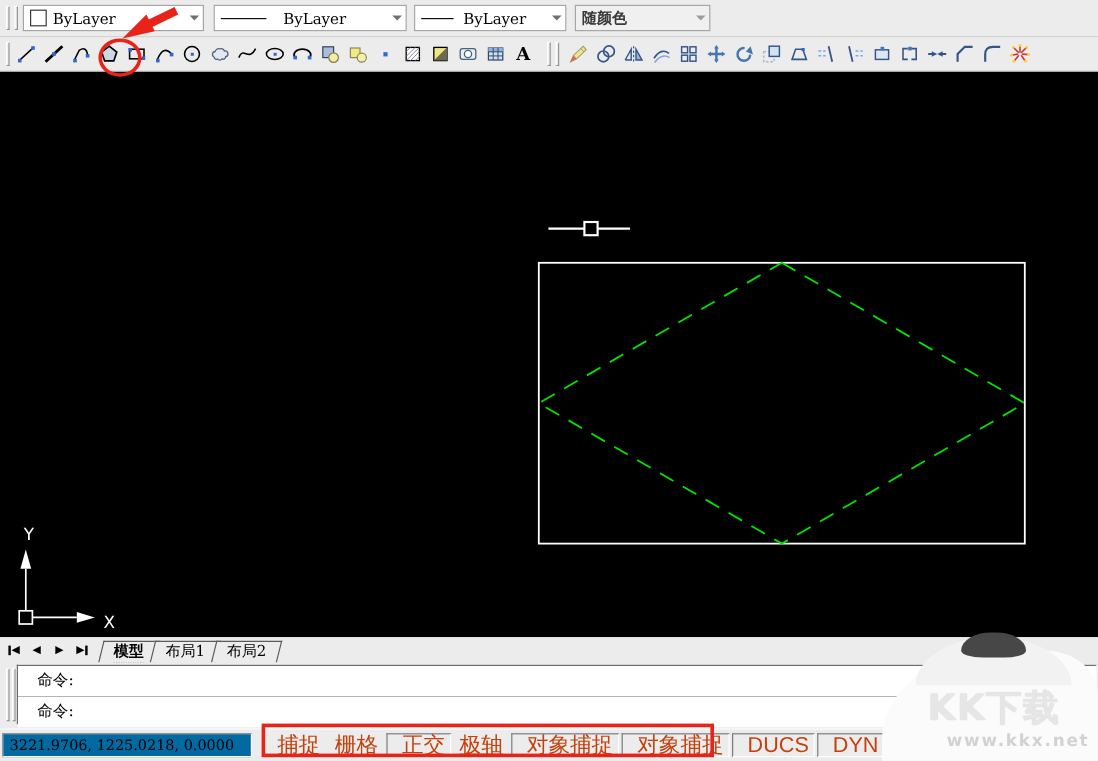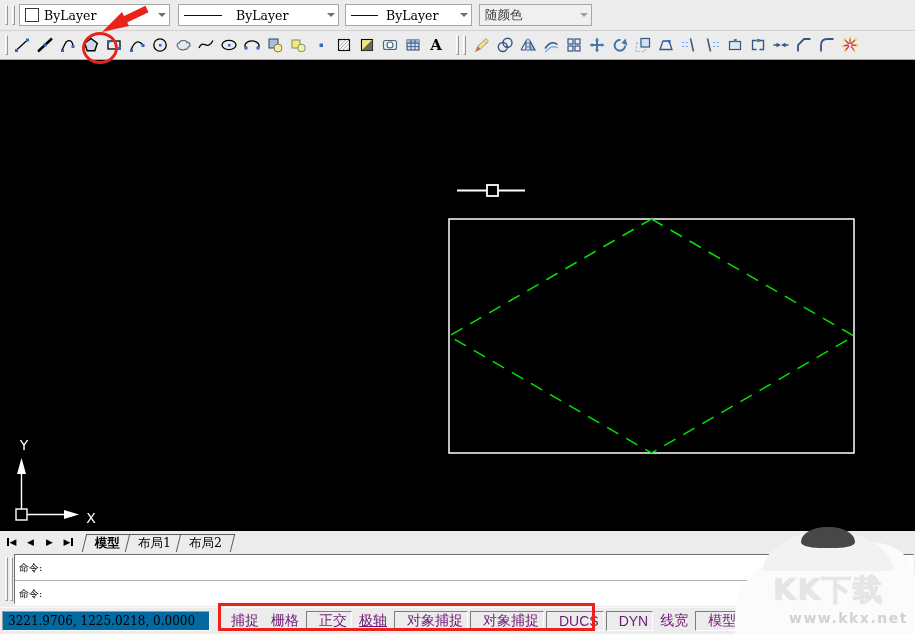--- a/index.html
+++ b/index.html
@@ -15,21 +15,21 @@
   .grip{width:3px;height:20px;box-sizing:border-box;margin:0 2px;
         border:1px solid;border-color:#ffffff #979797 #979797 #ffffff;}
   .combo{height:22px;background:#fff;border:1px solid #a6a6a6;display:flex;align-items:center;
          box-sizing:border-box;padding-left:5px;font-size:12.5px;color:#000;}
   .combo .val{flex:1;white-space:nowrap;overflow:hidden;}
   .combo .dd{width:15px;height:100%;display:flex;align-items:center;justify-content:center;}
   .tri-down{width:0;height:0;border-left:4px solid transparent;border-right:4px solid transparent;
             border-top:4.5px solid #707070;}
   .swatch{width:12px;height:12px;background:#fff;border:1px solid #3a3a3a;margin-right:5px;flex:none;}
   .lineglyph{height:0;border-top:1.6px solid #101010;flex:none;margin-right:14px;}
-  .combo.disabled{background:#f0f0f0;color:#3a3a3a;}
+  .combo.disabled{background:#f0f0f0;color:#3a3a3a;font-weight:bold;}
   .combo.disabled .tri-down{border-top-color:#9d9d9d;}
 
   .tbtn{width:23px;height:25px;display:flex;align-items:center;justify-content:center;
         background:transparent;border:none;padding:0;cursor:default;}
   .tbtn svg{display:block;}
 
   
   #canvas{position:absolute;left:0;top:60px;width:915px;height:471px;background:#000;}
 
   
@@ -44,32 +44,32 @@
   .tab .lbl{transform:skewX(14deg);font-size:12.5px;color:#000;white-space:nowrap;}
   .tab.active .lbl{font-weight:bold;border-bottom:1px dotted #333;}
 
   
   #cmd{position:absolute;left:0;top:552px;width:915px;height:55px;background:#ececec;}
   #cmd .cmdgrip{position:absolute;left:5px;top:5px;display:flex;}
   #cmd .cmdgrip .g{width:3px;height:44px;box-sizing:border-box;margin-right:2px;
         border:1px solid;border-color:#ffffff #979797 #979797 #ffffff;}
   #cmdbox{position:absolute;left:14px;top:2px;right:1px;bottom:3px;background:#fff;
           border:1px solid;border-color:#6e6e6e #f8f8f8 #f8f8f8 #6e6e6e;}
-  .cmdline{height:25px;line-height:25px;padding-left:4px;font-size:10px;color:#000;background:#fff;}
+  .cmdline{height:25px;line-height:25px;padding-left:16px;font-size:13px;color:#000;background:#fff;}
   .cmdline.history{border-bottom:1px solid #b4b4b4;}
 
   
   #status{position:absolute;left:0;top:607px;width:915px;height:27px;background:#ececec;
           border-top:1px solid #fbfbfb;display:flex;align-items:center;box-sizing:border-box;}
   #coords{width:208px;height:20px;margin-left:2px;box-sizing:border-box;line-height:18px;
           border:1px solid;border-color:#9a9a9a #ffffff #ffffff #9a9a9a;
           padding-left:5px;font-size:12px;color:#000;background:#0369a1;white-space:nowrap;}
   #toggles{display:flex;align-items:center;margin-left:16px;gap:2px;}
   .toggle{height:20px;box-sizing:border-box;padding:0 4px;display:flex;align-items:center;
-          font-size:14px;color:#701a75;border:1px solid transparent;white-space:nowrap;}
+          font-size:18px;color:#c2410c;border:1px solid transparent;white-space:nowrap;}
   .toggle.pressed{border:1px solid;border-color:#7d7d7d #ffffff #ffffff #7d7d7d;padding-left:12px;}
 
   
   .anno{position:absolute;z-index:30;pointer-events:none;}
   #anno-circle{left:82px;top:32px;width:30px;height:26px;border:3px solid #e8241a;border-radius:50%;}
   #anno-arrow{left:95px;top:2px;width:70px;height:34px;}
   #anno-rect{left:218px;top:603px;width:377px;height:28px;border:3px solid #e8241a;box-sizing:border-box;}
 
   
   #watermark{position:absolute;left:733px;top:522px;width:182px;height:112px;z-index:50;pointer-events:none;}

